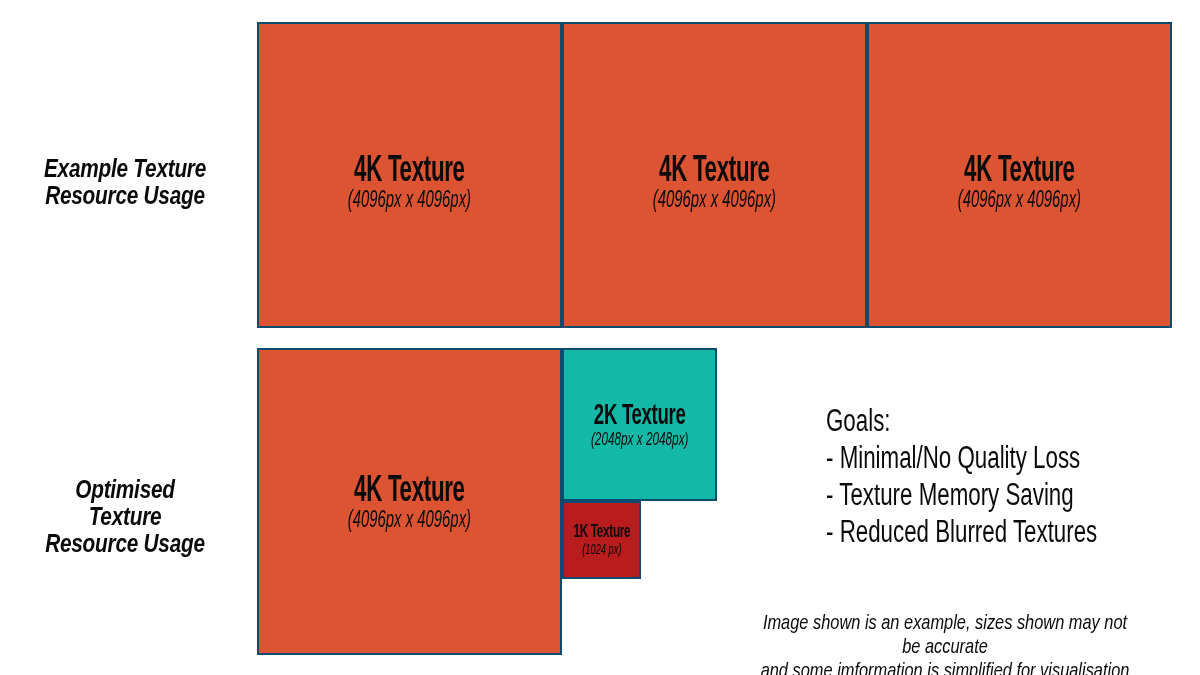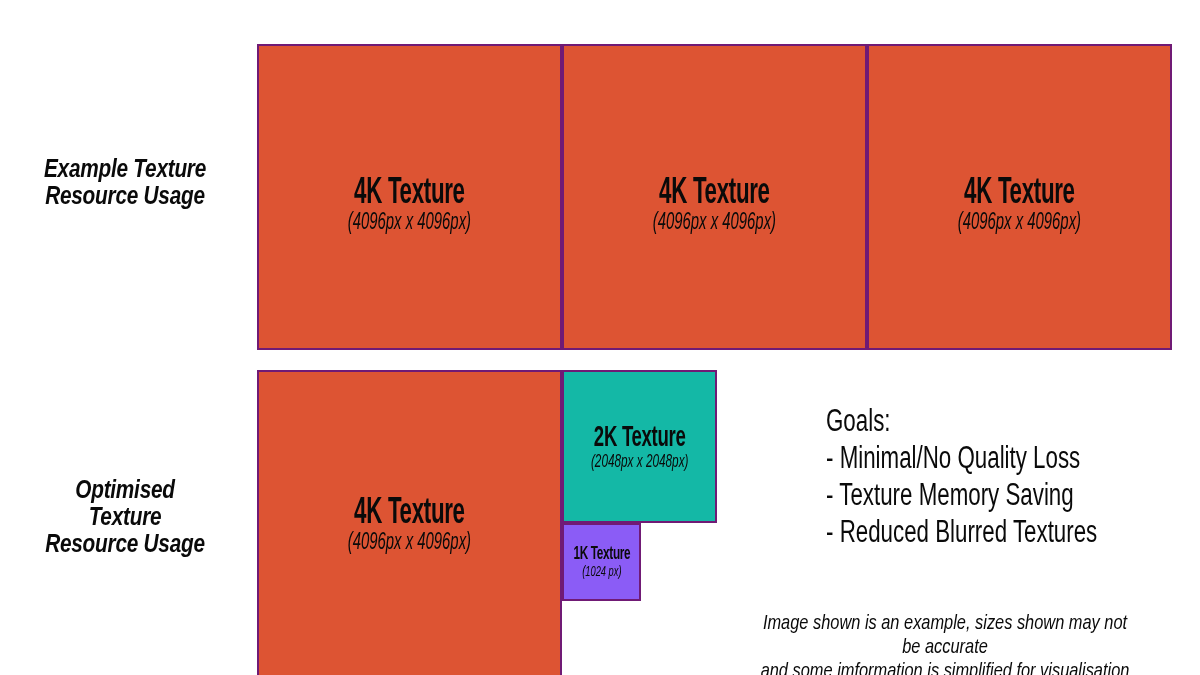--- a/index.html
+++ b/index.html
@@ -9,26 +9,25 @@
     font-family: "Liberation Sans", sans-serif;
     color: #0a0a0a;
     overflow: hidden;
   }
   .canvas { position: relative; width: 1192px; height: 675px; }
 
   
   .tex-box {
     position: absolute;
     box-sizing: border-box;
-    border: 2px solid #701a75;
+    border: 2px solid #0c4a6e;
     display: flex;
     align-items: center;
     justify-content: center;
     text-align: center;
-    margin-top: 22px;
   }
   .tex-box.top-row { padding-top: 14px; }
   .box-text { transform: scaleX(0.62); transform-origin: center center; white-space: nowrap; }
   .box-title { font-weight: bold; line-height: 0.98; letter-spacing: -0.5px; }
   .box-dims  { font-style: italic; line-height: 1.1; }
   .t-big { font-size: 36px; }
   .d-big { font-size: 24px; }
   .t-mid { font-size: 30px; }
   .d-mid { font-size: 19px; }
   .t-sm  { font-size: 19px; }
@@ -110,21 +109,21 @@
     </div>
   </div>
 
   <div class="tex-box" style="left: 562px; top: 348px; width: 155px; height: 153px; background: #14b8a6;">
     <div class="box-text">
       <div class="box-title t-mid">2K Texture</div>
       <div class="box-dims d-mid">(2048px x 2048px)</div>
     </div>
   </div>
 
-  <div class="tex-box" style="left: 562px; top: 501px; width: 79px; height: 78px; background: #8b5cf6;">
+  <div class="tex-box" style="left: 562px; top: 501px; width: 79px; height: 78px; background: #b91c1c;">
     <div class="box-text">
       <div class="box-title t-sm">1K Texture</div>
       <div class="box-dims d-sm">(1024 px)</div>
     </div>
   </div>
 
   <div class="goals">
     <div class="goals-heading">Goals:</div>
     <div class="goal-item">- Minimal/No Quality Loss</div>
     <div class="goal-item">- Texture Memory Saving</div>

